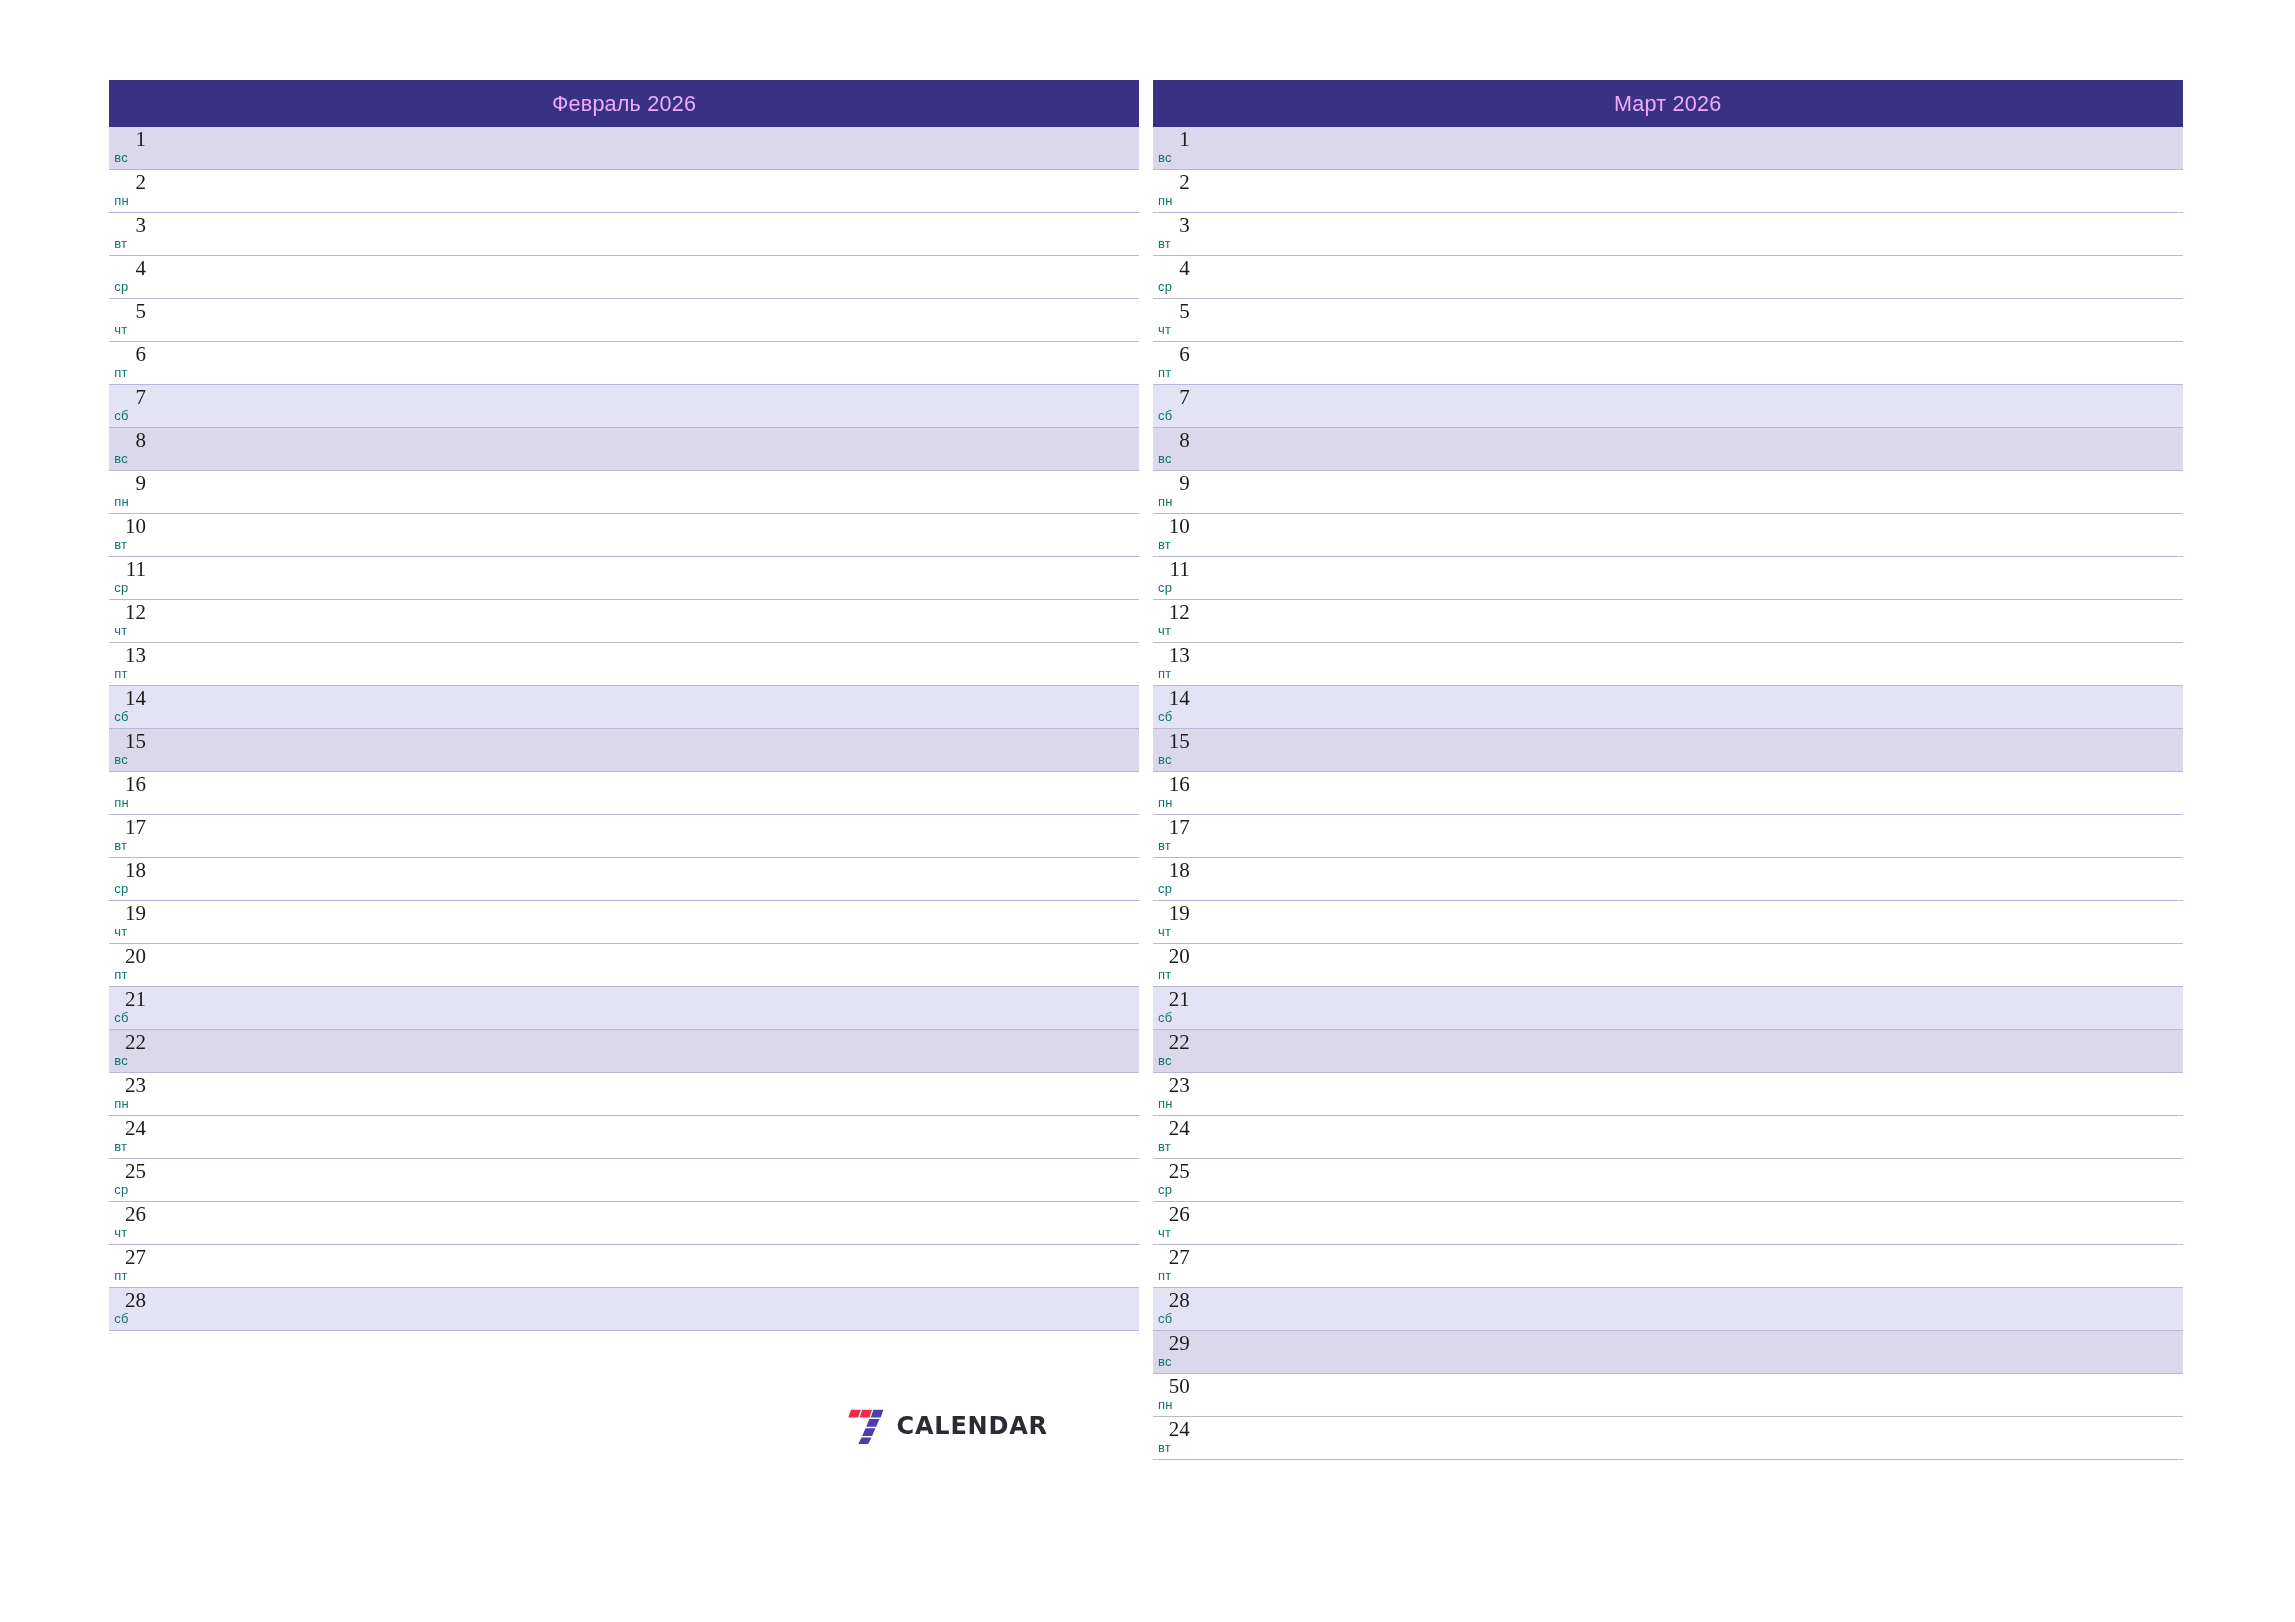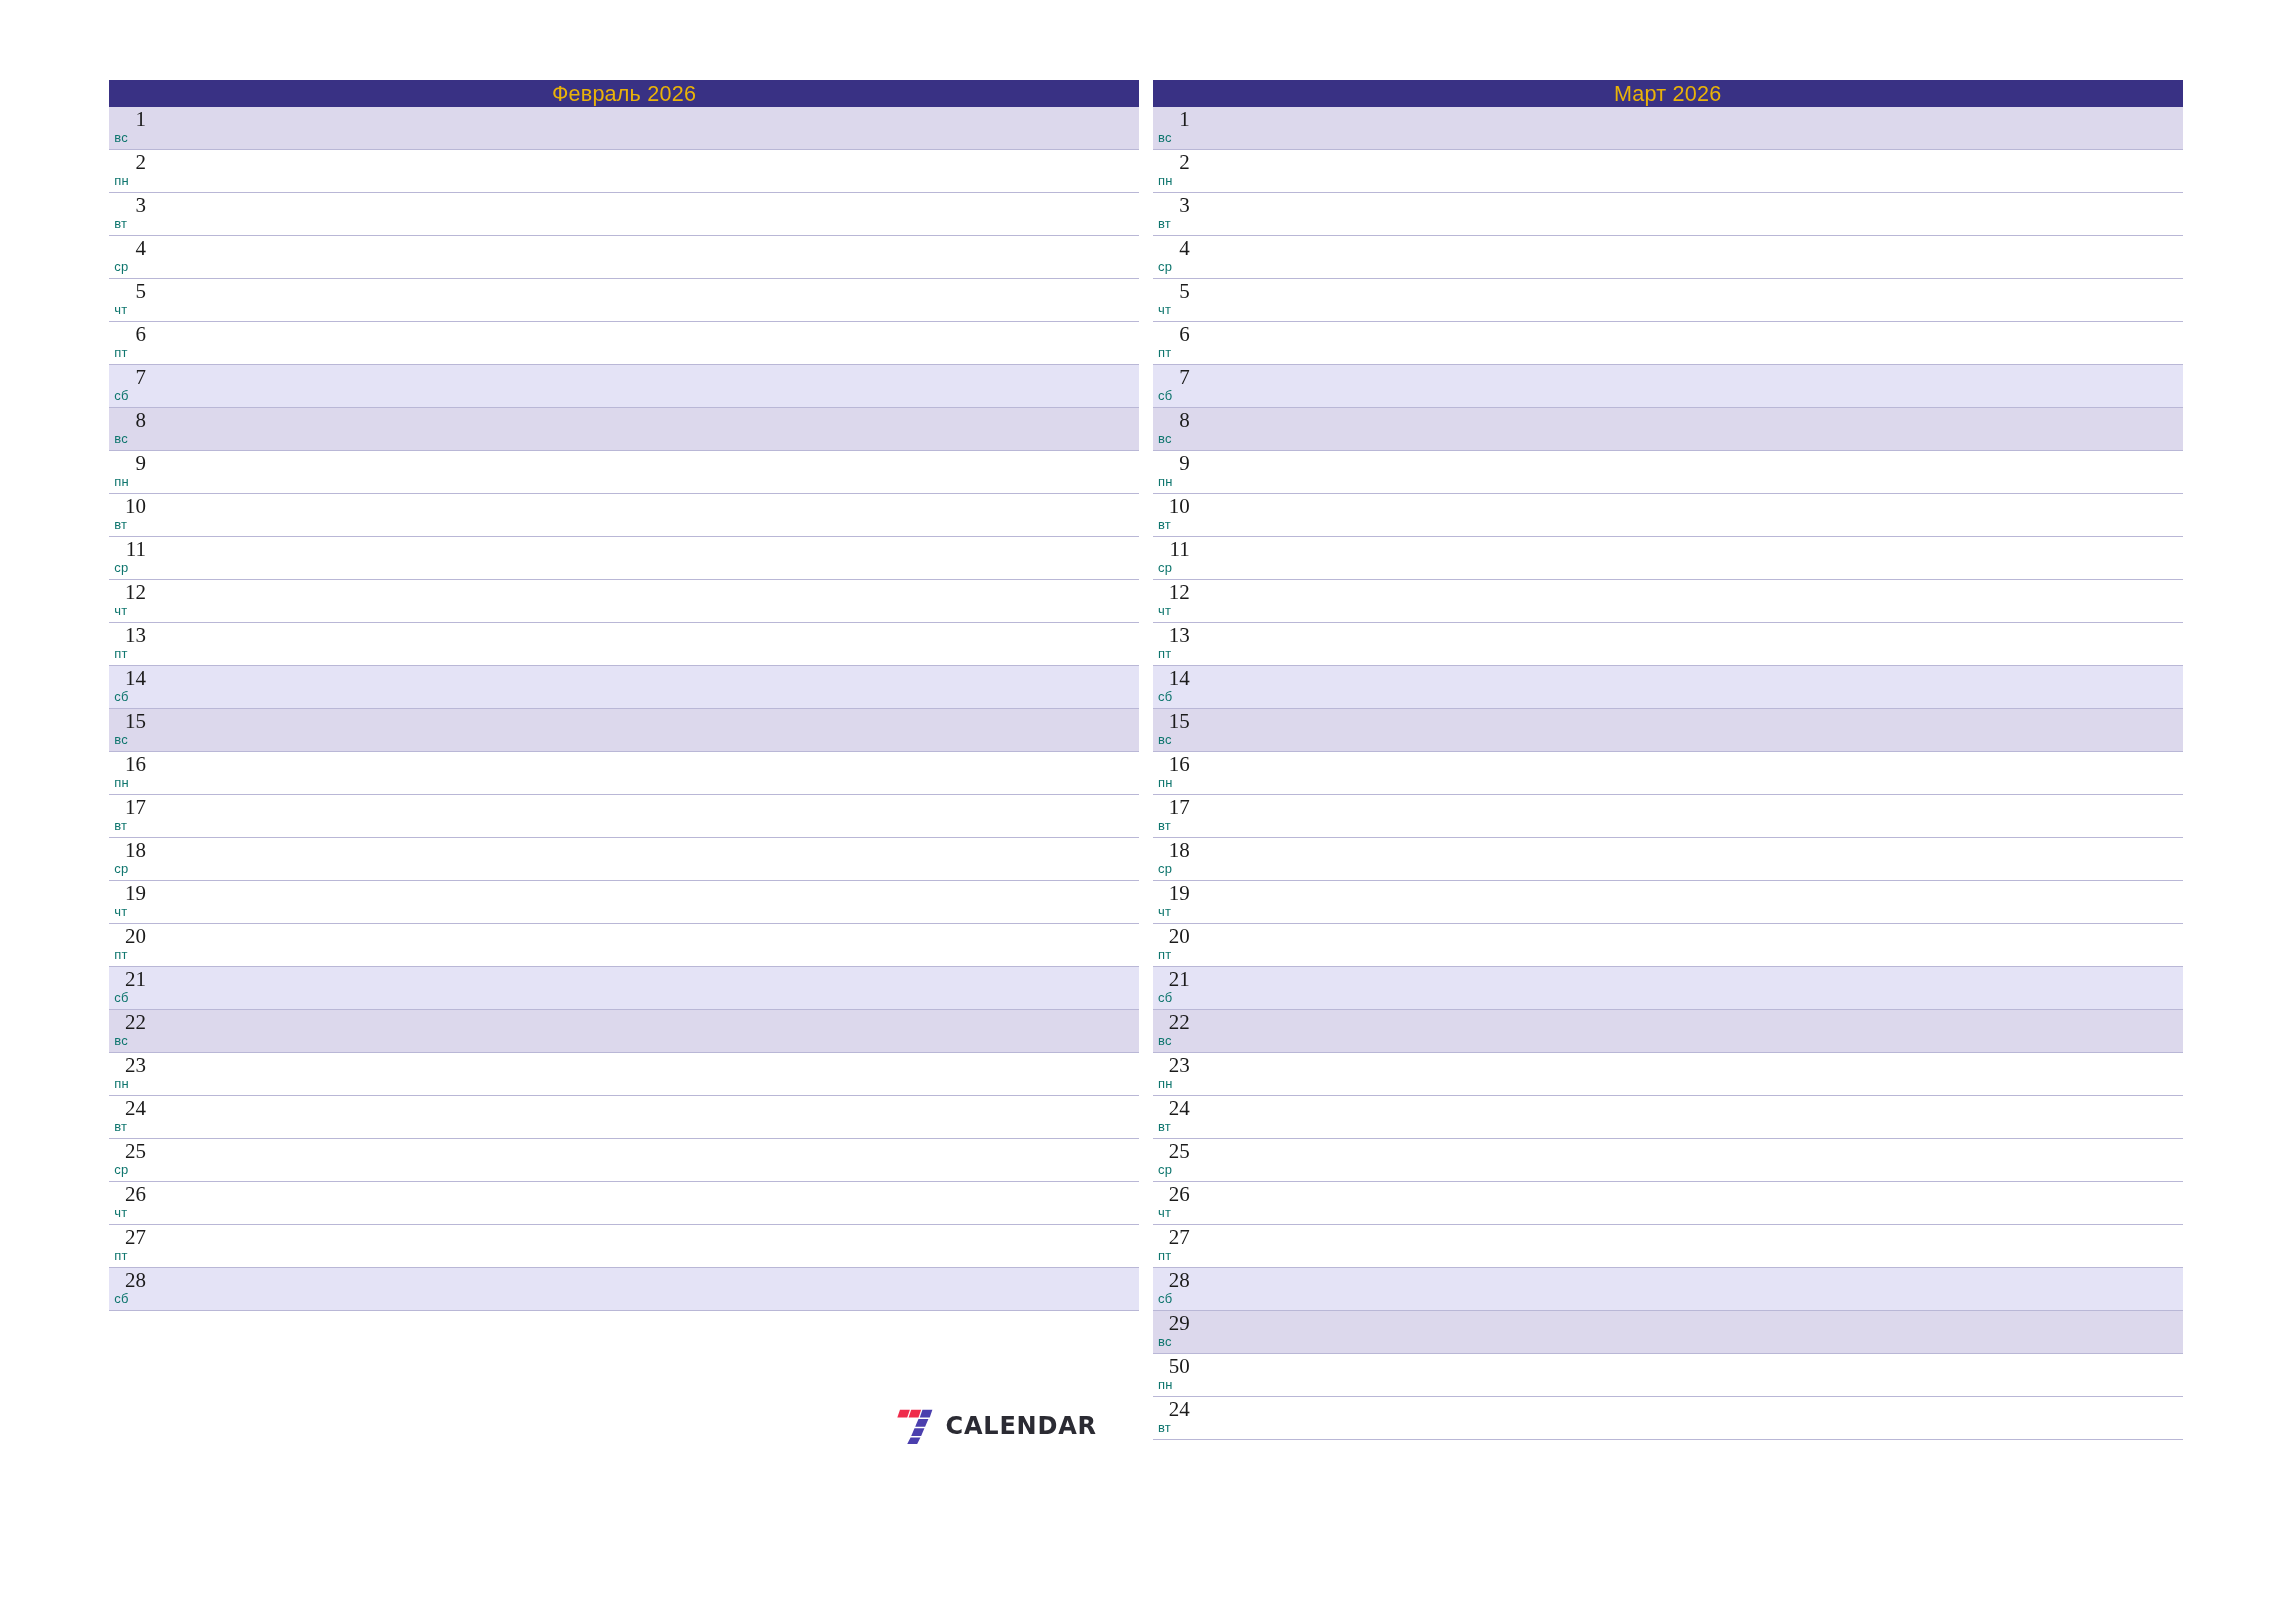--- a/index.html
+++ b/index.html
@@ -30,23 +30,23 @@
     display: flex;
     gap: 13.7px;
   }
 
   .month-col {
     width: 1030px;
     position: relative;
   }
 
   .month-header {
-    height: 27px;
+    height: 47px;
     background: #393184;
-    color: #eab308;
+    color: #f0abfc;
     display: flex;
     align-items: center;
     justify-content: center;
     font-size: 21.6px;
     font-weight: 400;
     letter-spacing: 0.2px;
   }
 
   .days {
     width: 100%;
@@ -93,21 +93,21 @@
     width: 37px;
     text-align: left;
     font-size: 13px;
     line-height: 14.4px;
     color: #0f766e;
     letter-spacing: 0.3px;
   }
 
   .logo {
     position: absolute;
-    left: 896px;
+    left: 847px;
     top: 1405px;
     display: flex;
     align-items: center;
     gap: 8.5px;
   }
   .logo-mark {
     width: 41px;
     height: 41px;
     position: relative;
   }

